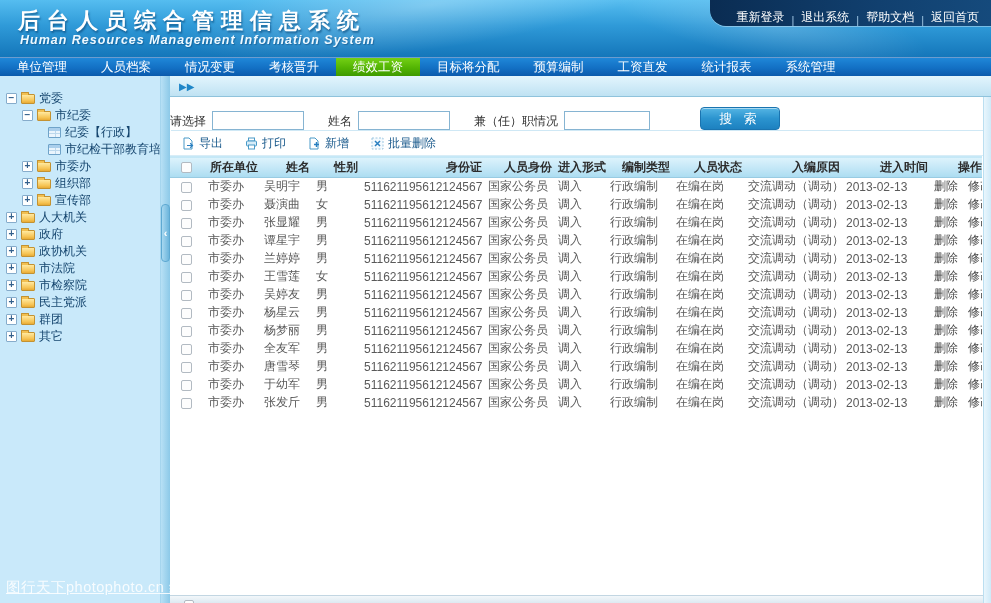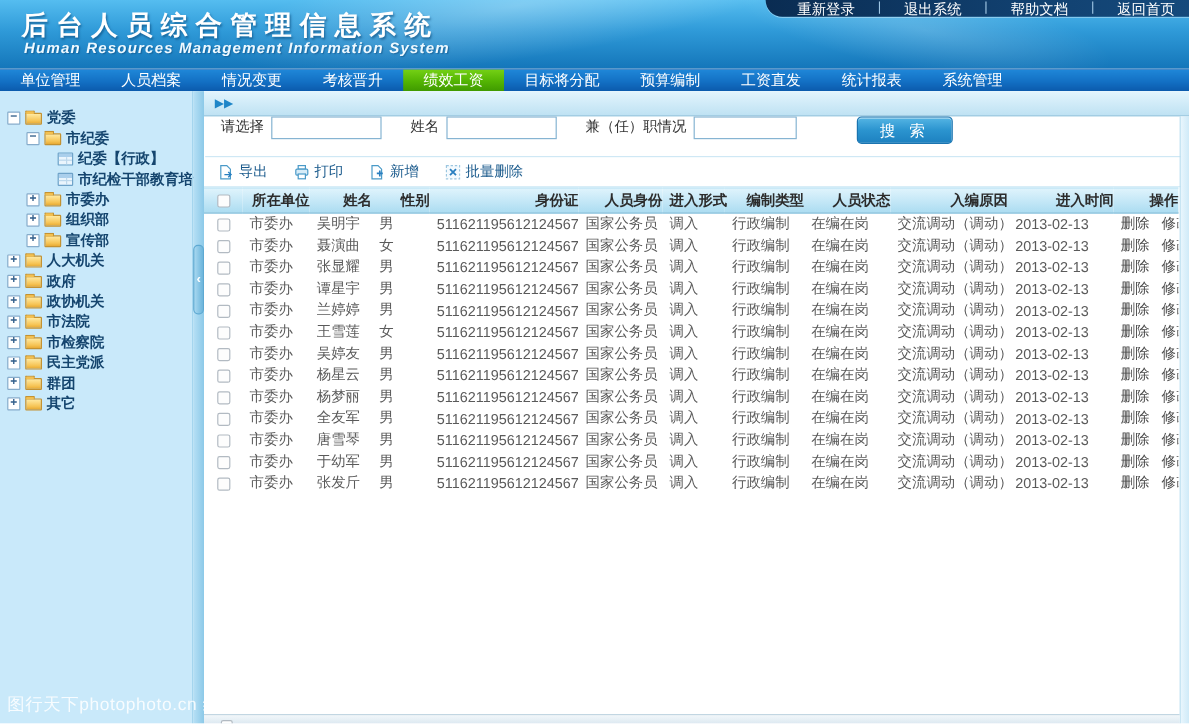--- a/index.html
+++ b/index.html
@@ -9,21 +9,21 @@
   
   .hdr { position:relative; height:57px; background:linear-gradient(180deg,#55bdf0 0%,#2f9ad8 45%,#1476ba 100%); overflow:hidden; }
   .hdr::before { content:""; position:absolute; left:180px; top:-40px; width:500px; height:90px;
     background:radial-gradient(ellipse at center, rgba(255,255,255,.28), rgba(255,255,255,0) 70%); transform:rotate(-8deg); }
   .hdr::after { content:""; position:absolute; right:60px; top:-10px; width:320px; height:70px;
     background:radial-gradient(ellipse at center, rgba(255,255,255,.18), rgba(255,255,255,0) 70%); transform:rotate(10deg); }
   .hdr-title { position:absolute; left:18px; top:6px; font-size:22px; font-weight:bold; color:#fff;
     letter-spacing:7px; text-shadow:1px 2px 2px rgba(9,70,120,.65); z-index:3; }
   .hdr-sub { position:absolute; left:20px; top:33px; font-size:12.5px; font-style:italic; font-weight:bold;
     color:#eef9ff; letter-spacing:1px; text-shadow:1px 1px 1px rgba(9,70,120,.5); z-index:3; }
-  .hdr-links { position:absolute; right:0; top:0; height:14px; display:flex; align-items:flex-start; gap:19px;
+  .hdr-links { position:absolute; right:0; top:0; height:26px; display:flex; align-items:flex-end; gap:7px;
     padding:0 12px 0 26px; background:linear-gradient(90deg,#0a2c52,#11406f 60%,#154a7c);
     border-radius:0 0 0 16px; box-shadow:0 1px 0 rgba(255,255,255,.35); z-index:4; }
   .hlink { color:#fff; font-size:12px; cursor:pointer; white-space:nowrap; }
   .sep { color:#9fc6e4; font-size:11px; }
 
   
   .menubar { height:19px; display:flex; background:linear-gradient(180deg,#1f87d8 0%,#1370c4 55%,#0b5aac 100%);
     border-top:1px solid rgba(255,255,255,.4); }
   .menu-item { color:#fff; font-size:12.5px; line-height:19px; padding:0 17px; cursor:pointer; white-space:nowrap; }
   .menu-item.active { background:linear-gradient(180deg,#74d015 0%,#53b403 55%,#3f9a00 100%); }
@@ -38,36 +38,36 @@
     font-size:10px; line-height:8px; text-align:center; color:#33608c; font-weight:bold; }
   .exp-spacer { width:6px; flex:0 0 6px; }
   .ico-folder { width:14px; height:10px; flex:0 0 14px; position:relative; border-radius:1px;
     background:linear-gradient(180deg,#ffe9a0 0%,#f6c455 70%,#e8ab35 100%); border:1px solid #c39232; }
   .ico-folder::before { content:""; position:absolute; left:-1px; top:-3px; width:6px; height:2px;
     background:#f2c051; border:1px solid #c39232; border-bottom:none; border-radius:1px 1px 0 0; }
   .ico-table { width:13px; height:11px; flex:0 0 13px; border:1px solid #6fa3c9; background:
     linear-gradient(180deg,#aacfec 0 3px, #eaf5fd 3px 100%); border-radius:1px; position:relative; }
   .ico-table::before { content:""; position:absolute; left:0; right:0; top:5px; height:1px; background:#bcd8ec; }
   .ico-table::after { content:""; position:absolute; top:3px; bottom:0; left:6px; width:1px; background:#bcd8ec; }
-  .tree-label { font-size:12px;font-weight:bold; }
+  .tree-label { font-size:12px; }
 
   
   .splitter { width:10px; background:linear-gradient(90deg,#b7e0f5,#8cc9e8); border-left:1px solid #a5d5ee; position:relative; }
   .split-handle { position:absolute; top:128px; left:0; width:9px; height:58px; border-radius:4px;
     background:linear-gradient(90deg,#a8d8f0,#6cb5dc); border:1px solid #5ea9d2; display:flex; align-items:center;
     justify-content:center; cursor:pointer; }
   .split-handle span { color:#fff; font-weight:bold; font-size:11px; line-height:1; }
 
   
   .main { flex:1; background:#fff; position:relative; display:flex; flex-direction:column; }
   .breadcrumb { height:21px; background:linear-gradient(180deg,#e3f5fd 0%,#bfe2f3 100%); border-bottom:1px solid #8fc3dc;
     display:flex; align-items:center; gap:6px; padding-left:9px; color:#1a5a8c; font-size:12px; }
   .bc-icon { color:#1f86c8; font-size:10px; }
 
-  .filters { height:33px; display:flex; align-items:flex-start; padding-left:14px; color:#333; }
+  .filters { height:33px; display:flex; align-items:flex-end; color:#333; }
   .filters label { margin-right:6px; white-space:nowrap; }
   .filters input { width:92px; height:19px; border:1px solid #86b4d2; background:#fff; margin-right:24px; padding:0 3px; font-size:12px; }
   .filters input.short { width:86px; }
   .search-btn { margin-left:26px; width:80px; height:23px; border:1px solid #1a74b0; border-radius:4px;
     background:linear-gradient(180deg,#55b5e4 0%,#2b94cf 50%,#1d81c0 100%); color:#fff; font-size:13px;
     letter-spacing:4px; cursor:pointer; font-family:inherit; box-shadow:inset 0 1px 0 rgba(255,255,255,.5); }
   .filter-sep { height:1px; background:#cfe8f5; margin:0 1px; }
 
   .toolbar { height:25px; display:flex; align-items:center; gap:22px; padding-left:12px; color:#1a5a8c;
     border-bottom:1px solid #d8edf7; }
@@ -82,21 +82,21 @@
   .cb { display:inline-block; width:11px; height:11px; border:1px solid #b2bac2; background:#fdfdfd; border-radius:2px; vertical-align:middle; cursor:pointer; }
   .act { cursor:pointer; color:#4a4a4a; margin-right:10px; }
 
   .vscroll { position:absolute; right:0; top:21px; bottom:0; width:8px;
     background:linear-gradient(90deg,#e9f6fd,#cfeaf8); border-left:1px solid #bbdff1; }
   .bottombar { position:absolute; left:0; right:8px; bottom:0; height:8px;
     background:linear-gradient(180deg,#f2f7fa,#dde9f1); border-top:1px solid #c2d6e2; overflow:hidden; }
   .bottombar .cb { width:10px; height:10px; margin:2px 0 0 14px; }
 
   .watermark { position:absolute; left:6px; top:578px; z-index:6; color:rgba(255,255,255,.85);
-    font-size:14.5px; letter-spacing:.5px; pointer-events:none; }
+    font-size:14.5px; letter-spacing:.5px; pointer-events:none;text-decoration:underline; }
 </style>
 </head>
 <body>
 
 <div class="page">
 
   <header class="hdr">
     <div class="hdr-links" id="hdr-links">
         <span class="hlink">重新登录</span>
         <span class="sep">|</span>

